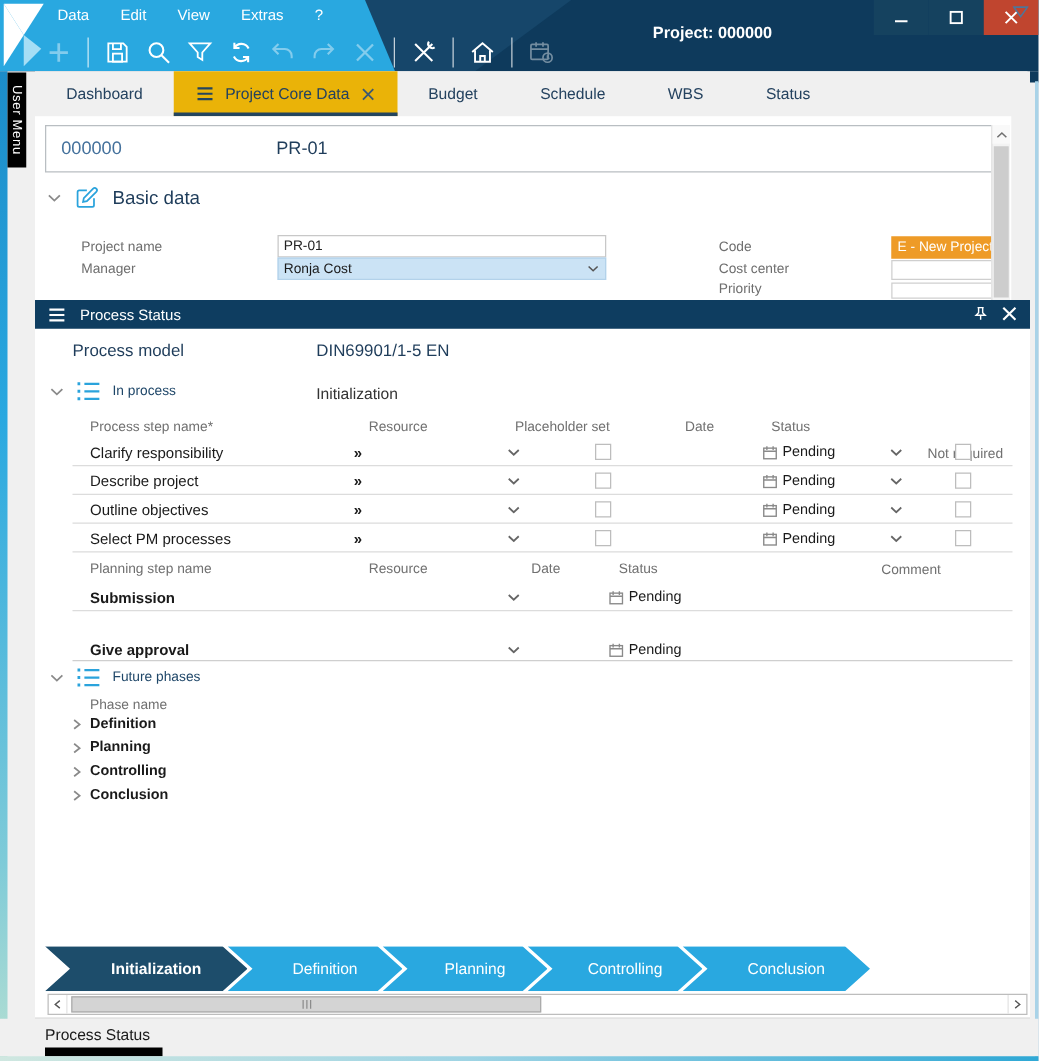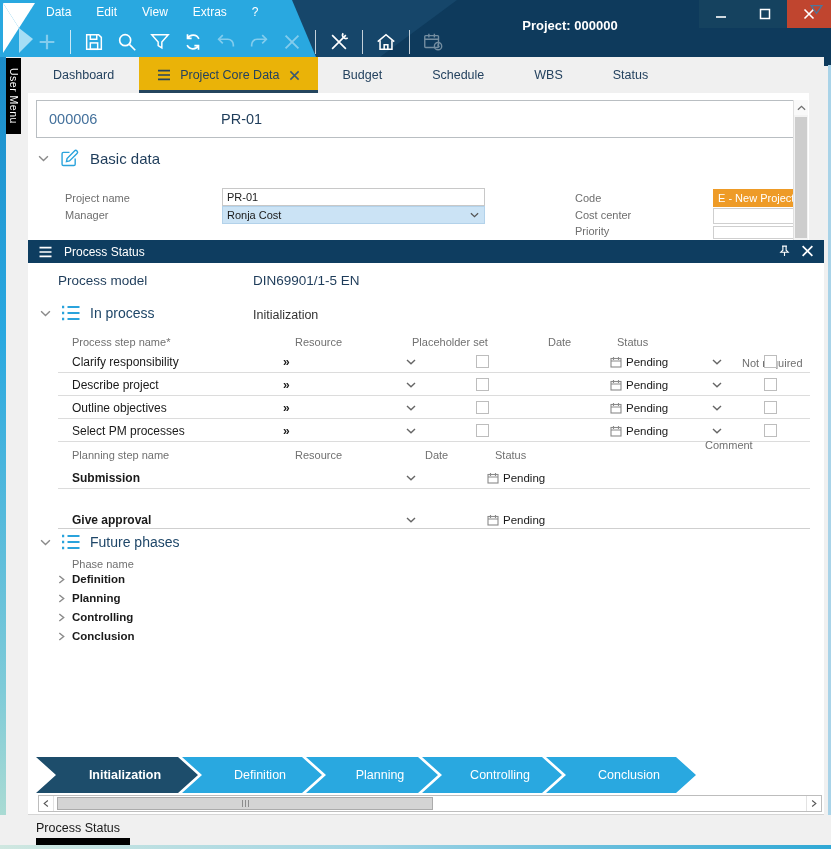--- a/index.html
+++ b/index.html
@@ -78,21 +78,21 @@
   .panel-header{position:absolute;left:0;top:0;width:100%;height:23px;background:#0e3d60;color:#fff;display:flex;align-items:center;}
   .panel-header .ham{width:15px;height:12px;margin-left:10px;color:#fff;}
   .panel-title{margin-left:11px;font-size:12px;}
   .panel-tools{position:absolute;right:10px;top:4px;display:flex;gap:10px;align-items:center;}
   .panel-tools .ic{width:13px;height:14px;color:#fff;}
   .prow{position:absolute;font-size:13.5px;color:#1e3c5a;}
   .pval{position:absolute;font-size:13.5px;color:#1e3c5a;}
   .group-head{position:absolute;display:flex;align-items:center;gap:9px;}
   .group-head .chev{width:11px;height:7px;color:#8a8a8a;}
   .group-head .ic.list{width:21px;height:18px;color:#2aa3dc;}
-  .group-title{font-size:14px;color:#1e4668;}
+  .group-title{font-size:11px;color:#1e4668;}
   .group-val{position:absolute;font-size:12.5px;color:#333;}
   .thead span{position:absolute;font-size:11px;color:#707070;white-space:nowrap;}
   .trow{position:absolute;left:30px;width:752px;height:23px;border-bottom:1px solid #dcdcdc;}
   .trow .cell{position:absolute;top:0;height:23px;display:flex;align-items:center;font-size:12px;color:#1a1a1a;white-space:nowrap;}
   .trow .name{font-size:12px;}
   .gmt{color:#2aa3dc;font-weight:bold;font-size:12px;}
   .link{color:#2196d3;font-weight:bold;}
   .ddchev{width:10px;height:6px;color:#666;}
   .cb{width:13px;height:13px;border:1px solid #bdbdbd;background:#fff;display:inline-block;}
   .cal{width:12px;height:12px;color:#8a8a8a;margin-right:4px;}
@@ -301,21 +301,21 @@
         <path d="M1 1h10L6 8z"></path>
       </svg>
   </span>
 
   <div class="edge-left"></div>
   <div class="edge-right"></div>
   <div class="user-menu">User Menu</div>
 
   <div class="content">
     <div class="proj-head">
-      <span class="proj-id">000006</span>
+      <span class="proj-id">000000</span>
       <span class="proj-name">PR-01</span>
     </div>
     <div class="sec-head">
       <span class="ic chev">
           <svg viewBox="0 0 10 6" fill="none" stroke="currentColor" stroke-width="1.3">
             <path d="M1 1l4 3.8L9 1"></path>
           </svg>
         </span>
       <span class="ic edit">
           <svg viewBox="0 0 24 24" fill="none" stroke="currentColor" stroke-width="1.6">
@@ -539,21 +539,21 @@
             <span class="cb"></span>
           </span>
         </div>
       </div>
 
     <div class="thead" id="ms-head">
         <span style="left: 44px; top: 209px;">Planning step name</span>
         <span style="left: 267px; top: 209px;">Resource</span>
         <span style="left: 397px; top: 209px;">Date</span>
         <span style="left: 467px; top: 209px;">Status</span>
-        <span style="left: 677px; top: 199px;">Comment</span>
+        <span style="left: 677px; top: 210px;">Comment</span>
       </div>
     <div id="ms-rows">
         <div class="trow" style="top: 226px;">
           <span class="cell link" style="left: 14px;">Submission</span>
           <span class="cell" style="left: 348px;">
             <span class="ic ddchev">
               <svg viewBox="0 0 10 6" fill="none" stroke="currentColor" stroke-width="1.4">
                 <path d="M1 1l4 3.8L9 1"></path>
               </svg>
             </span>

